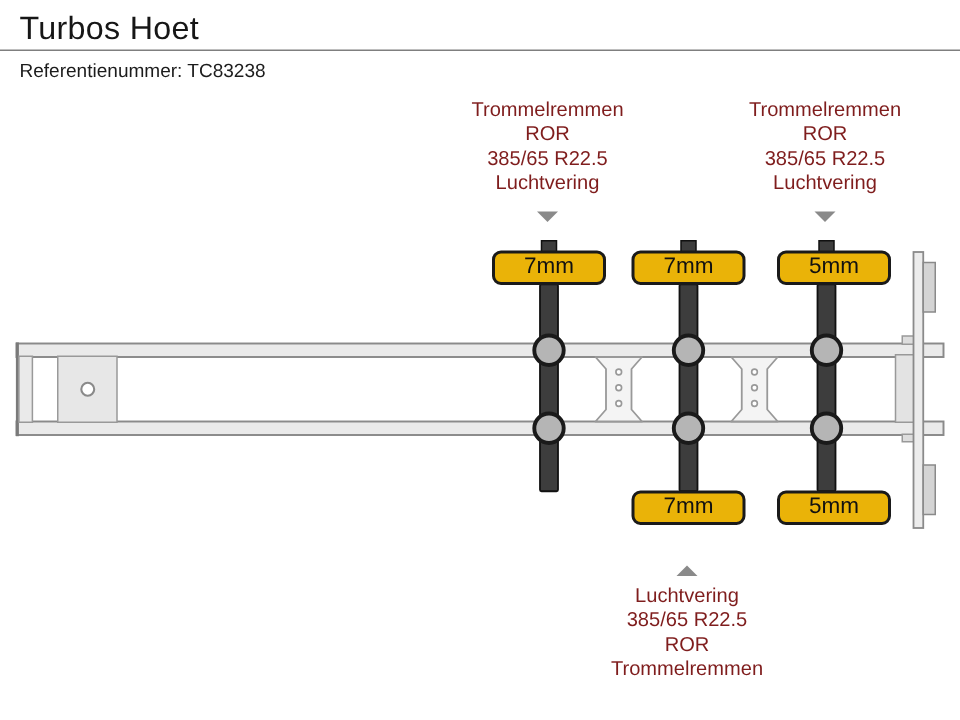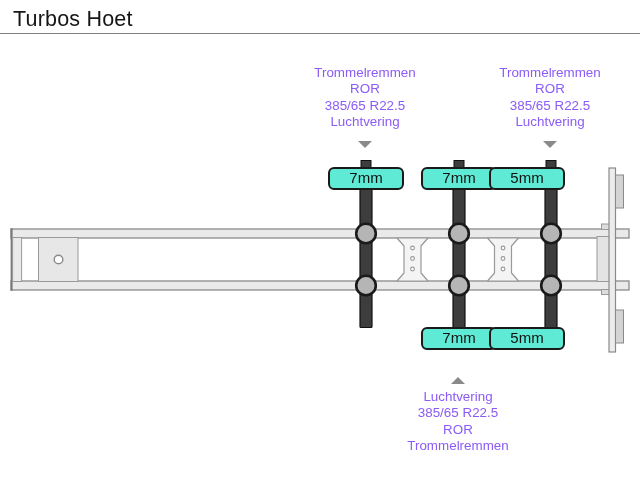--- a/index.html
+++ b/index.html
@@ -17,61 +17,62 @@
   .divider{
     position:absolute;left:0;top:33px;width:640px;height:0;
     border-top:1.6px solid #7f7f7f;
   }
   .reference{
     position:absolute;left:13px;top:40px;
     font-size:12.7px;color:#1c1c1c;white-space:nowrap;
   }
   .ann{
     position:absolute;text-align:center;font-size:13.4px;line-height:16.3px;
-    color:#8b5cf6;white-space:nowrap;transform:translateX(-50%);
+    color:#7f1d1d;white-space:nowrap;transform:translateX(-50%);
   }
   .ann-top-left{left:365px;top:65px;}
   .ann-top-right{left:550px;top:65px;}
   .ann-bottom{left:458px;top:389px;}
   .tri{width:0;height:0;position:absolute;}
   .tri-down{
     border-left:7px solid transparent;border-right:7px solid transparent;
     border-top:7.5px solid #8a8a8a;
   }
   .tri-up{
     border-left:7px solid transparent;border-right:7px solid transparent;
     border-bottom:7.5px solid #8a8a8a;
   }
   .tri-tl{left:358px;top:141px;}
   .tri-tr{left:543px;top:141px;}
   .tri-b{left:451px;top:377px;}
   svg.diagram{position:absolute;left:0;top:0;width:640px;height:480px;}
   .tread-box{
     position:absolute;width:76px;height:23px;box-sizing:border-box;
-    background:#5eead4;border:2.4px solid #1a1a1a;border-radius:6px;
+    background:#eab308;border:2.4px solid #1a1a1a;border-radius:6px;
     font-size:15px;color:#111;text-align:center;line-height:18.5px;
     white-space:nowrap;
   }
   .tb-top{top:167px;}
   .tb-bottom{top:326.5px;}
   .tb-a1{left:328px;}
   .tb-a2{left:421px;}
-  .tb-a3{left:489px;text-align:center;}
+  .tb-a3{left:518px;text-align:center;}
   .watermark{
     position:absolute;right:7px;top:460px;
     font-size:13.5px;color:#9a9a9a;white-space:nowrap;
   }
 </style>
 </head>
 <body>
 
 <div class="page">
 
   <div class="title">Turbos Hoet</div>
   <div class="divider"></div>
+  <div class="reference">Referentienummer: TC83238</div>
 
   <div class="ann ann-top-left">
     <div>Trommelremmen</div>
     <div>ROR</div>
     <div>385/65 R22.5</div>
     <div>Luchtvering</div>
   </div>
   <div class="ann ann-top-right">
     <div>Trommelremmen</div>
     <div>ROR</div>

